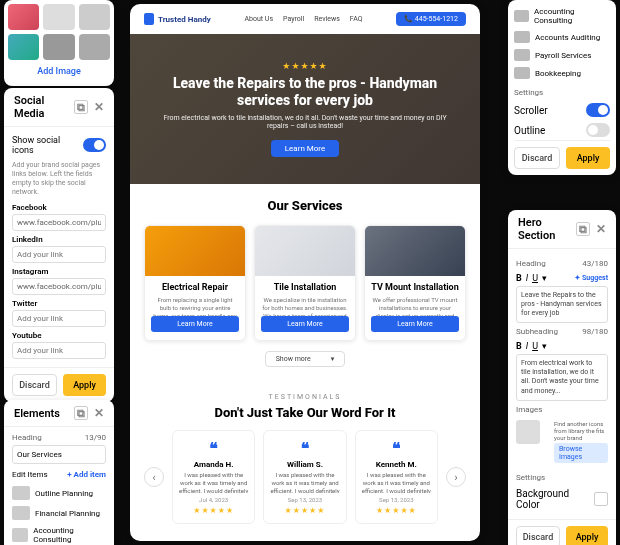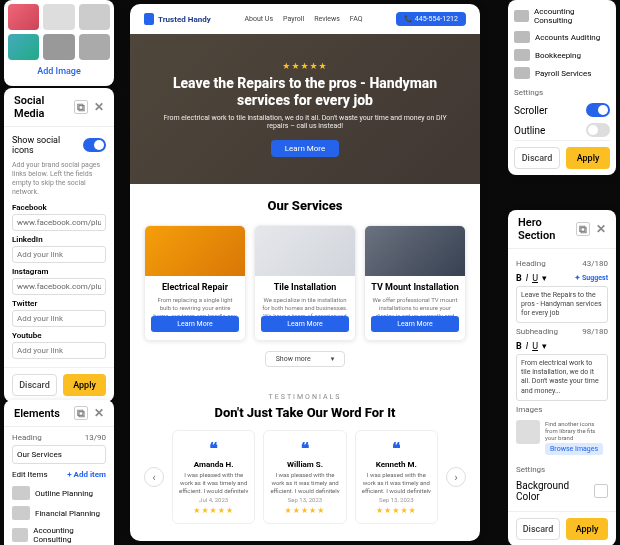--- a/index.html
+++ b/index.html
@@ -51,21 +51,21 @@
 .rset-h{font-size:8px;color:#666;margin:6px 0 3px}
 .rset-r{display:flex;justify-content:space-between;align-items:center;font-size:10px;padding:3px 0}
 
 #hero{right:4px;top:210px;width:108px}
 .hp-body{padding:6px 8px}
 .hp-lbl{font-size:8px;color:#666;display:flex;justify-content:space-between;margin:4px 0 2px}
 .fmt-row{display:flex;gap:4px;align-items:center;font-size:9px;padding:3px 0}
 .fmt-row span{font-weight:700}
 .suggest{margin-left:auto;color:#2563eb;font-size:7px}
 .hp-txt{border:1px solid #ddd;border-radius:3px;padding:4px;font-size:7px;color:#444;line-height:1.3;min-height:26px}
-.hp-im{display:flex;gap:5px;padding:4px 0}
+.hp-im{display:flex;gap:14px;padding:4px 0}
 .hp-im .th{width:24px;height:24px;background:#ddd;border-radius:3px}
 .hp-im .tx{flex:1;font-size:6px;color:#666}
 .browse{display:inline-block;background:#dbeafe;color:#2563eb;padding:2px 5px;border-radius:3px;font-size:7px;margin-top:2px}
 
 #preview{left:130px;top:4px;width:350px;height:537px;background:#fff;border-radius:10px;overflow:hidden}
 .pv-nav{display:flex;align-items:center;justify-content:space-between;padding:8px 14px;font-size:8px}
 .pv-logo{display:flex;align-items:center;gap:4px;font-weight:700;color:#1e3a8a}
 .pv-logo::before{content:'';width:10px;height:12px;background:#2563eb;border-radius:2px}
 .pv-links{display:flex;gap:10px;color:#444;font-size:7px}
 .pv-cta{background:#2563eb;color:#fff;padding:3px 8px;border-radius:4px;font-size:7px}
@@ -182,25 +182,25 @@
   <div class="ritem">
       <div class="rt"></div>
       <span>Accounting Consulting</span>
     </div>
   <div class="ritem">
       <div class="rt"></div>
       <span>Accounts Auditing</span>
     </div>
   <div class="ritem">
       <div class="rt"></div>
-      <span>Bookkeeping</span>
+      <span>Payroll Services</span>
     </div>
   <div class="ritem">
       <div class="rt"></div>
-      <span>Payroll Services</span>
+      <span>Bookkeeping</span>
     </div>
   <div class="rset-h">Settings</div>
   <div class="rset-r">
       <span>Scroller</span>
       <div class="toggle"></div>
     </div>
   <div class="rset-r">
       <span>Outline</span>
       <div class="toggle off"></div>
     </div>

